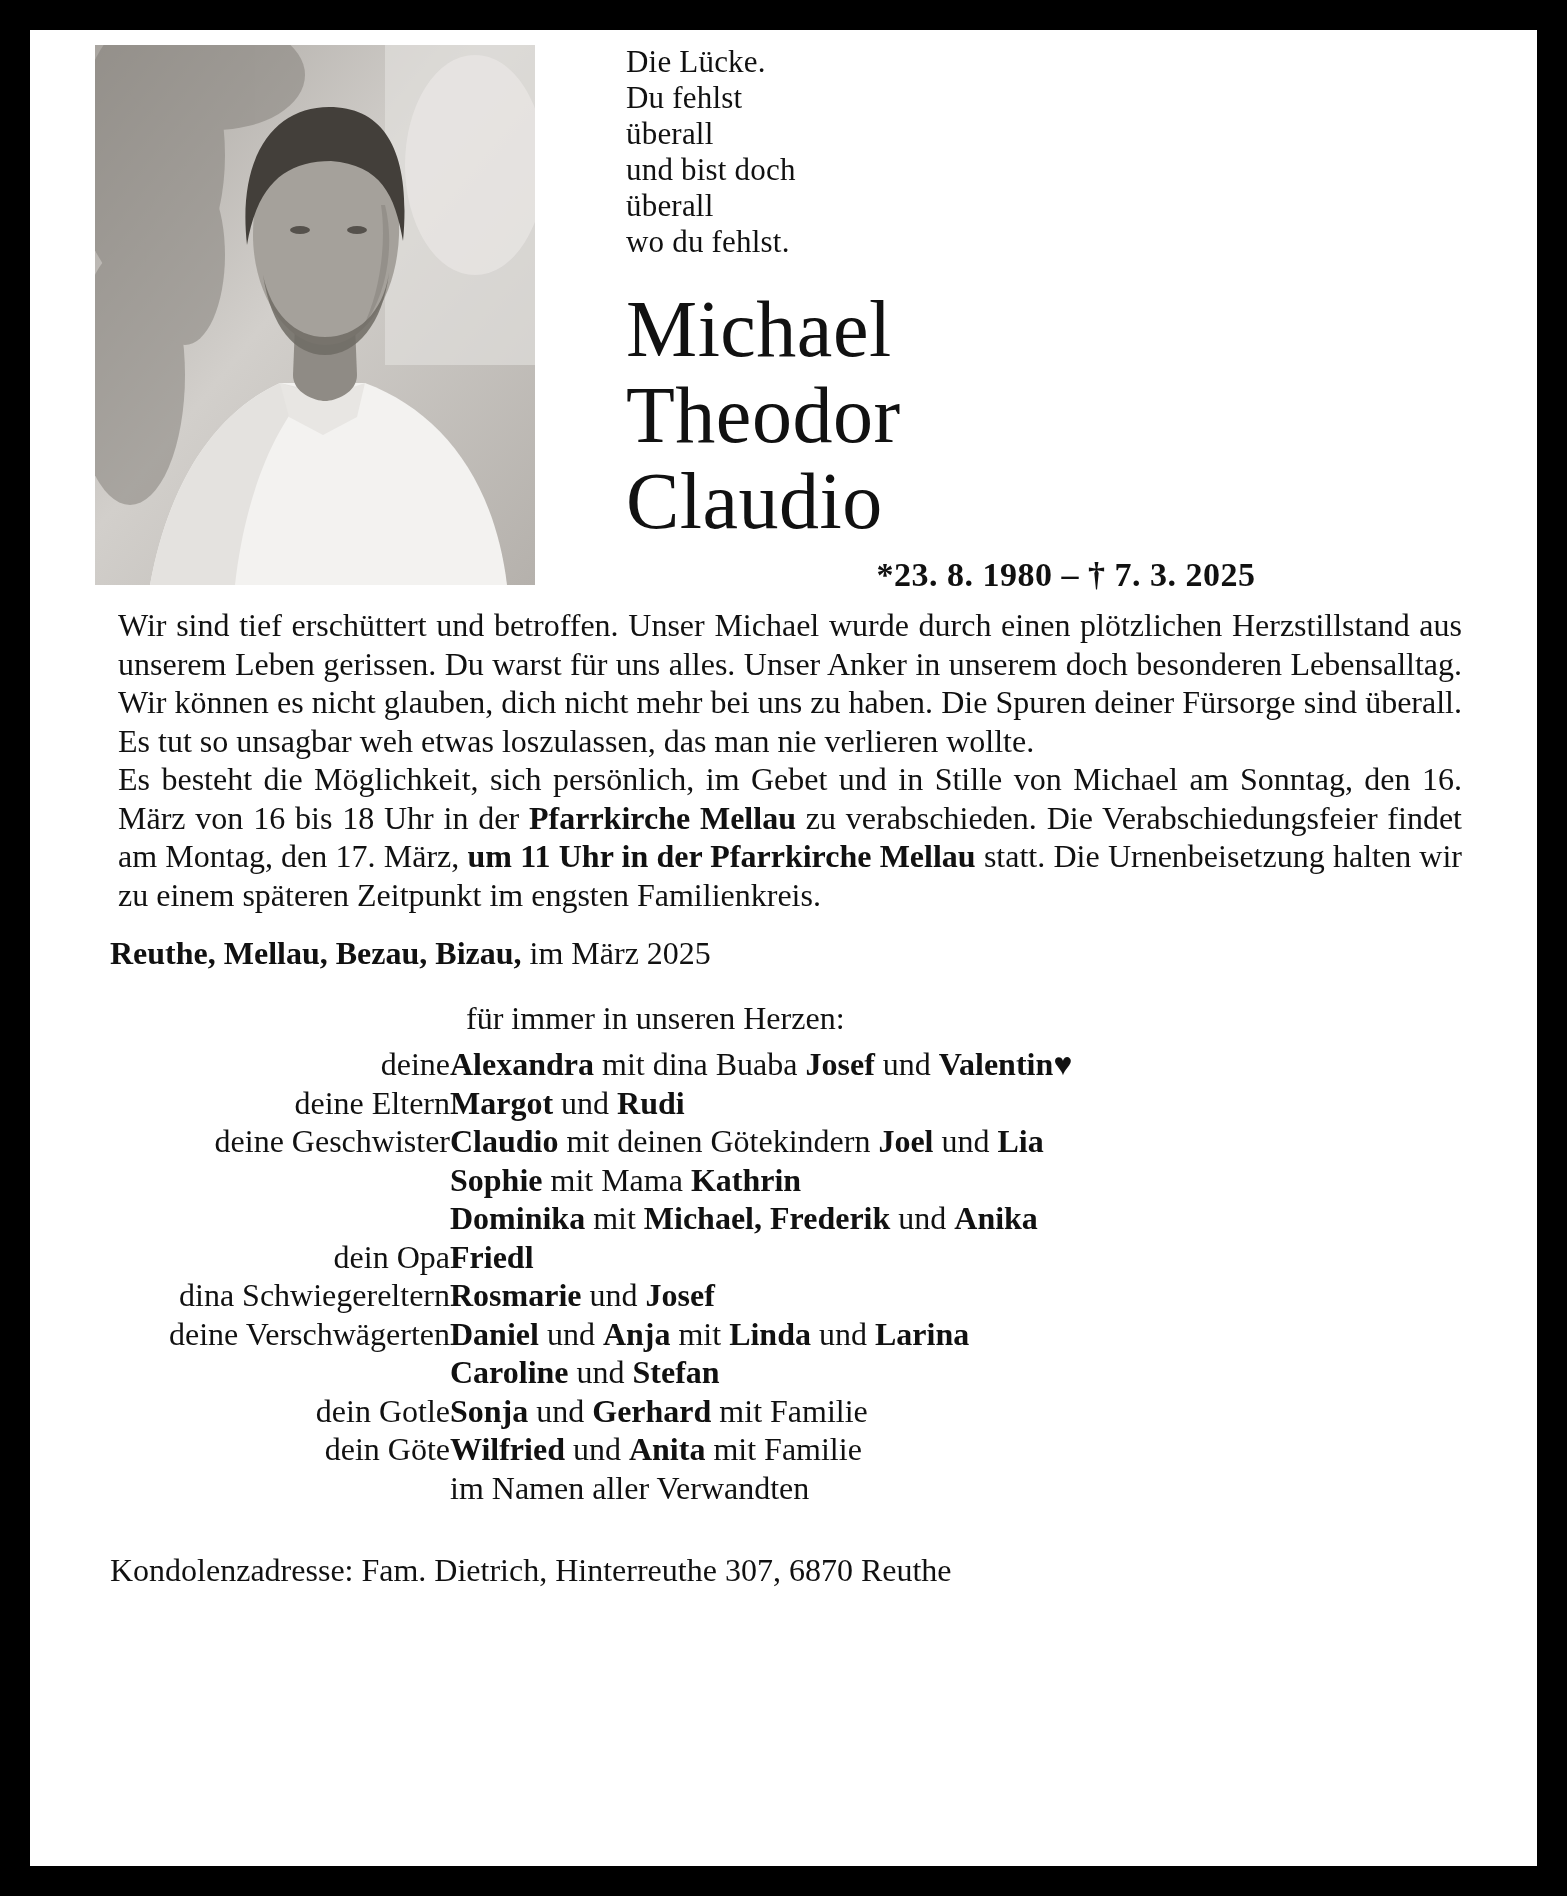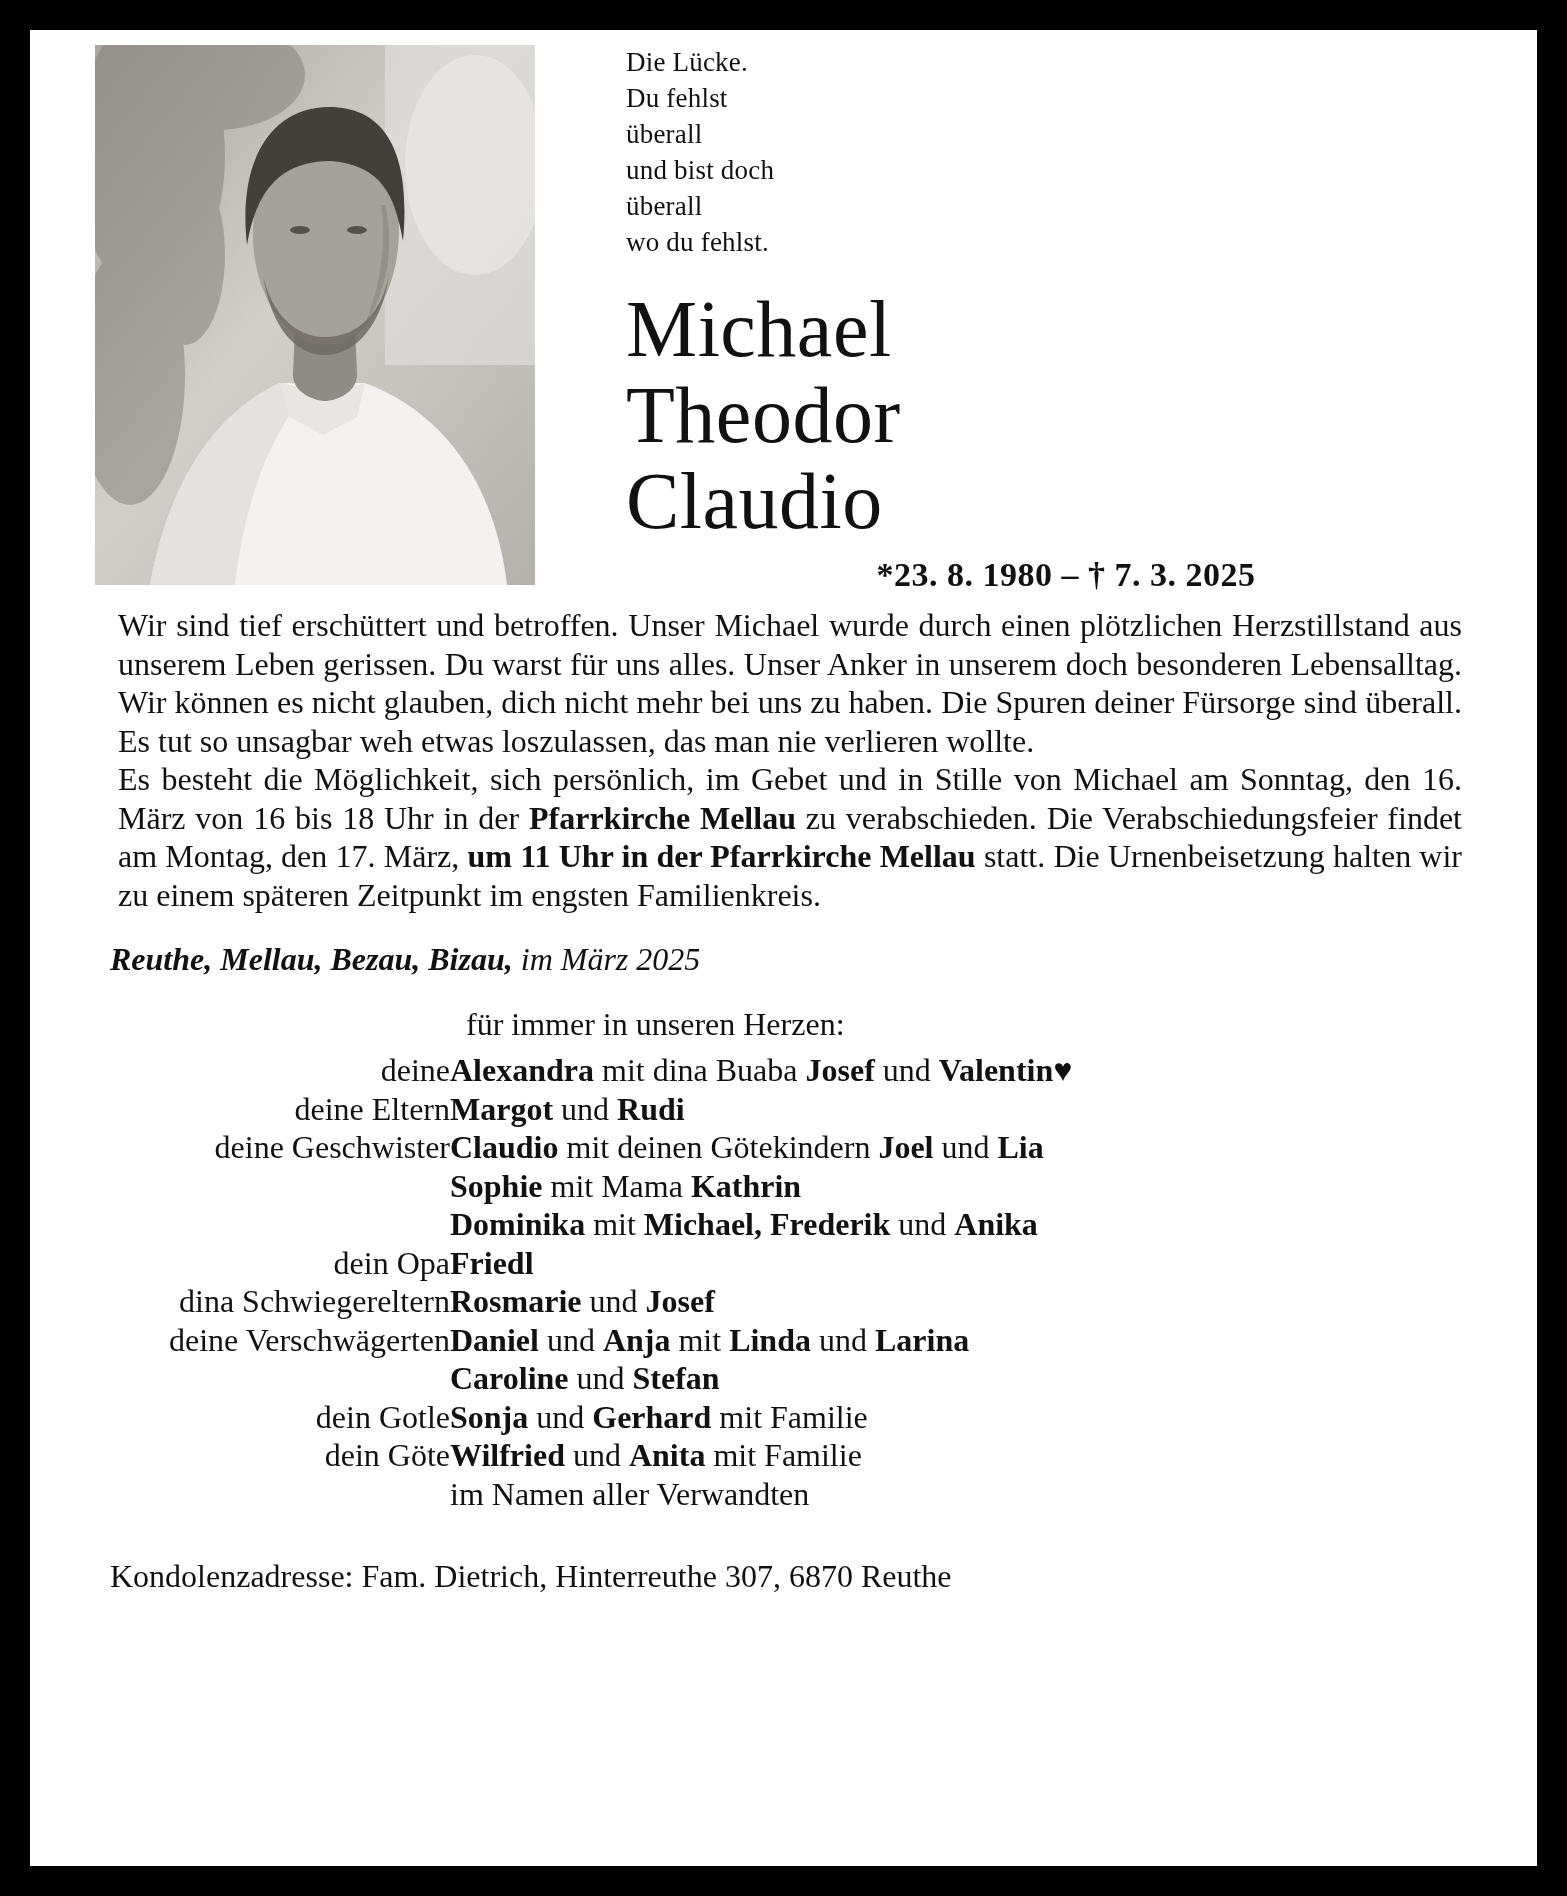--- a/index.html
+++ b/index.html
@@ -25,21 +25,21 @@
     overflow:hidden;
     background:#c9c6c1;
   }
   .photo svg { width:100%; height:100%; display:block; }
 
   .header-right {
     position:absolute;
     left:596px; top:14px;
     width:880px;
   }
-  .poem { font-size:27px; line-height:36px; letter-spacing:0.2px; }
+  .poem { font-size:31px; line-height:36px; letter-spacing:0.2px; }
   .name {
     margin-top:26px;
     font-size:80px;
     line-height:86px;
     font-weight:500;
     letter-spacing:0.5px;
   }
   .dates {
     margin-top:12px;
     font-size:34px;
@@ -50,21 +50,21 @@
 
   .main {
     position:absolute;
     left:80px; top:576px;
     width:1352px;
     font-size:32px;
     line-height:38.5px;
   }
   .body-par { text-align:justify; text-justify:inter-word;margin-left:8px; }
   .b { font-weight:700; }
-  .places { margin-top:26px;font-style:italic; }
+  .places { margin-top:20px; }
   .remembrance { margin-left:356px; margin-top:26px; }
   .family {
     display:grid;
     grid-template-columns:340px 1fr;
     margin-top:8px;
   }
   .fam-label { text-align:right; white-space:nowrap; }
   .fam-content { white-space:nowrap; }
   .condolence { margin-top:44px; }
   .line { display:block; }

